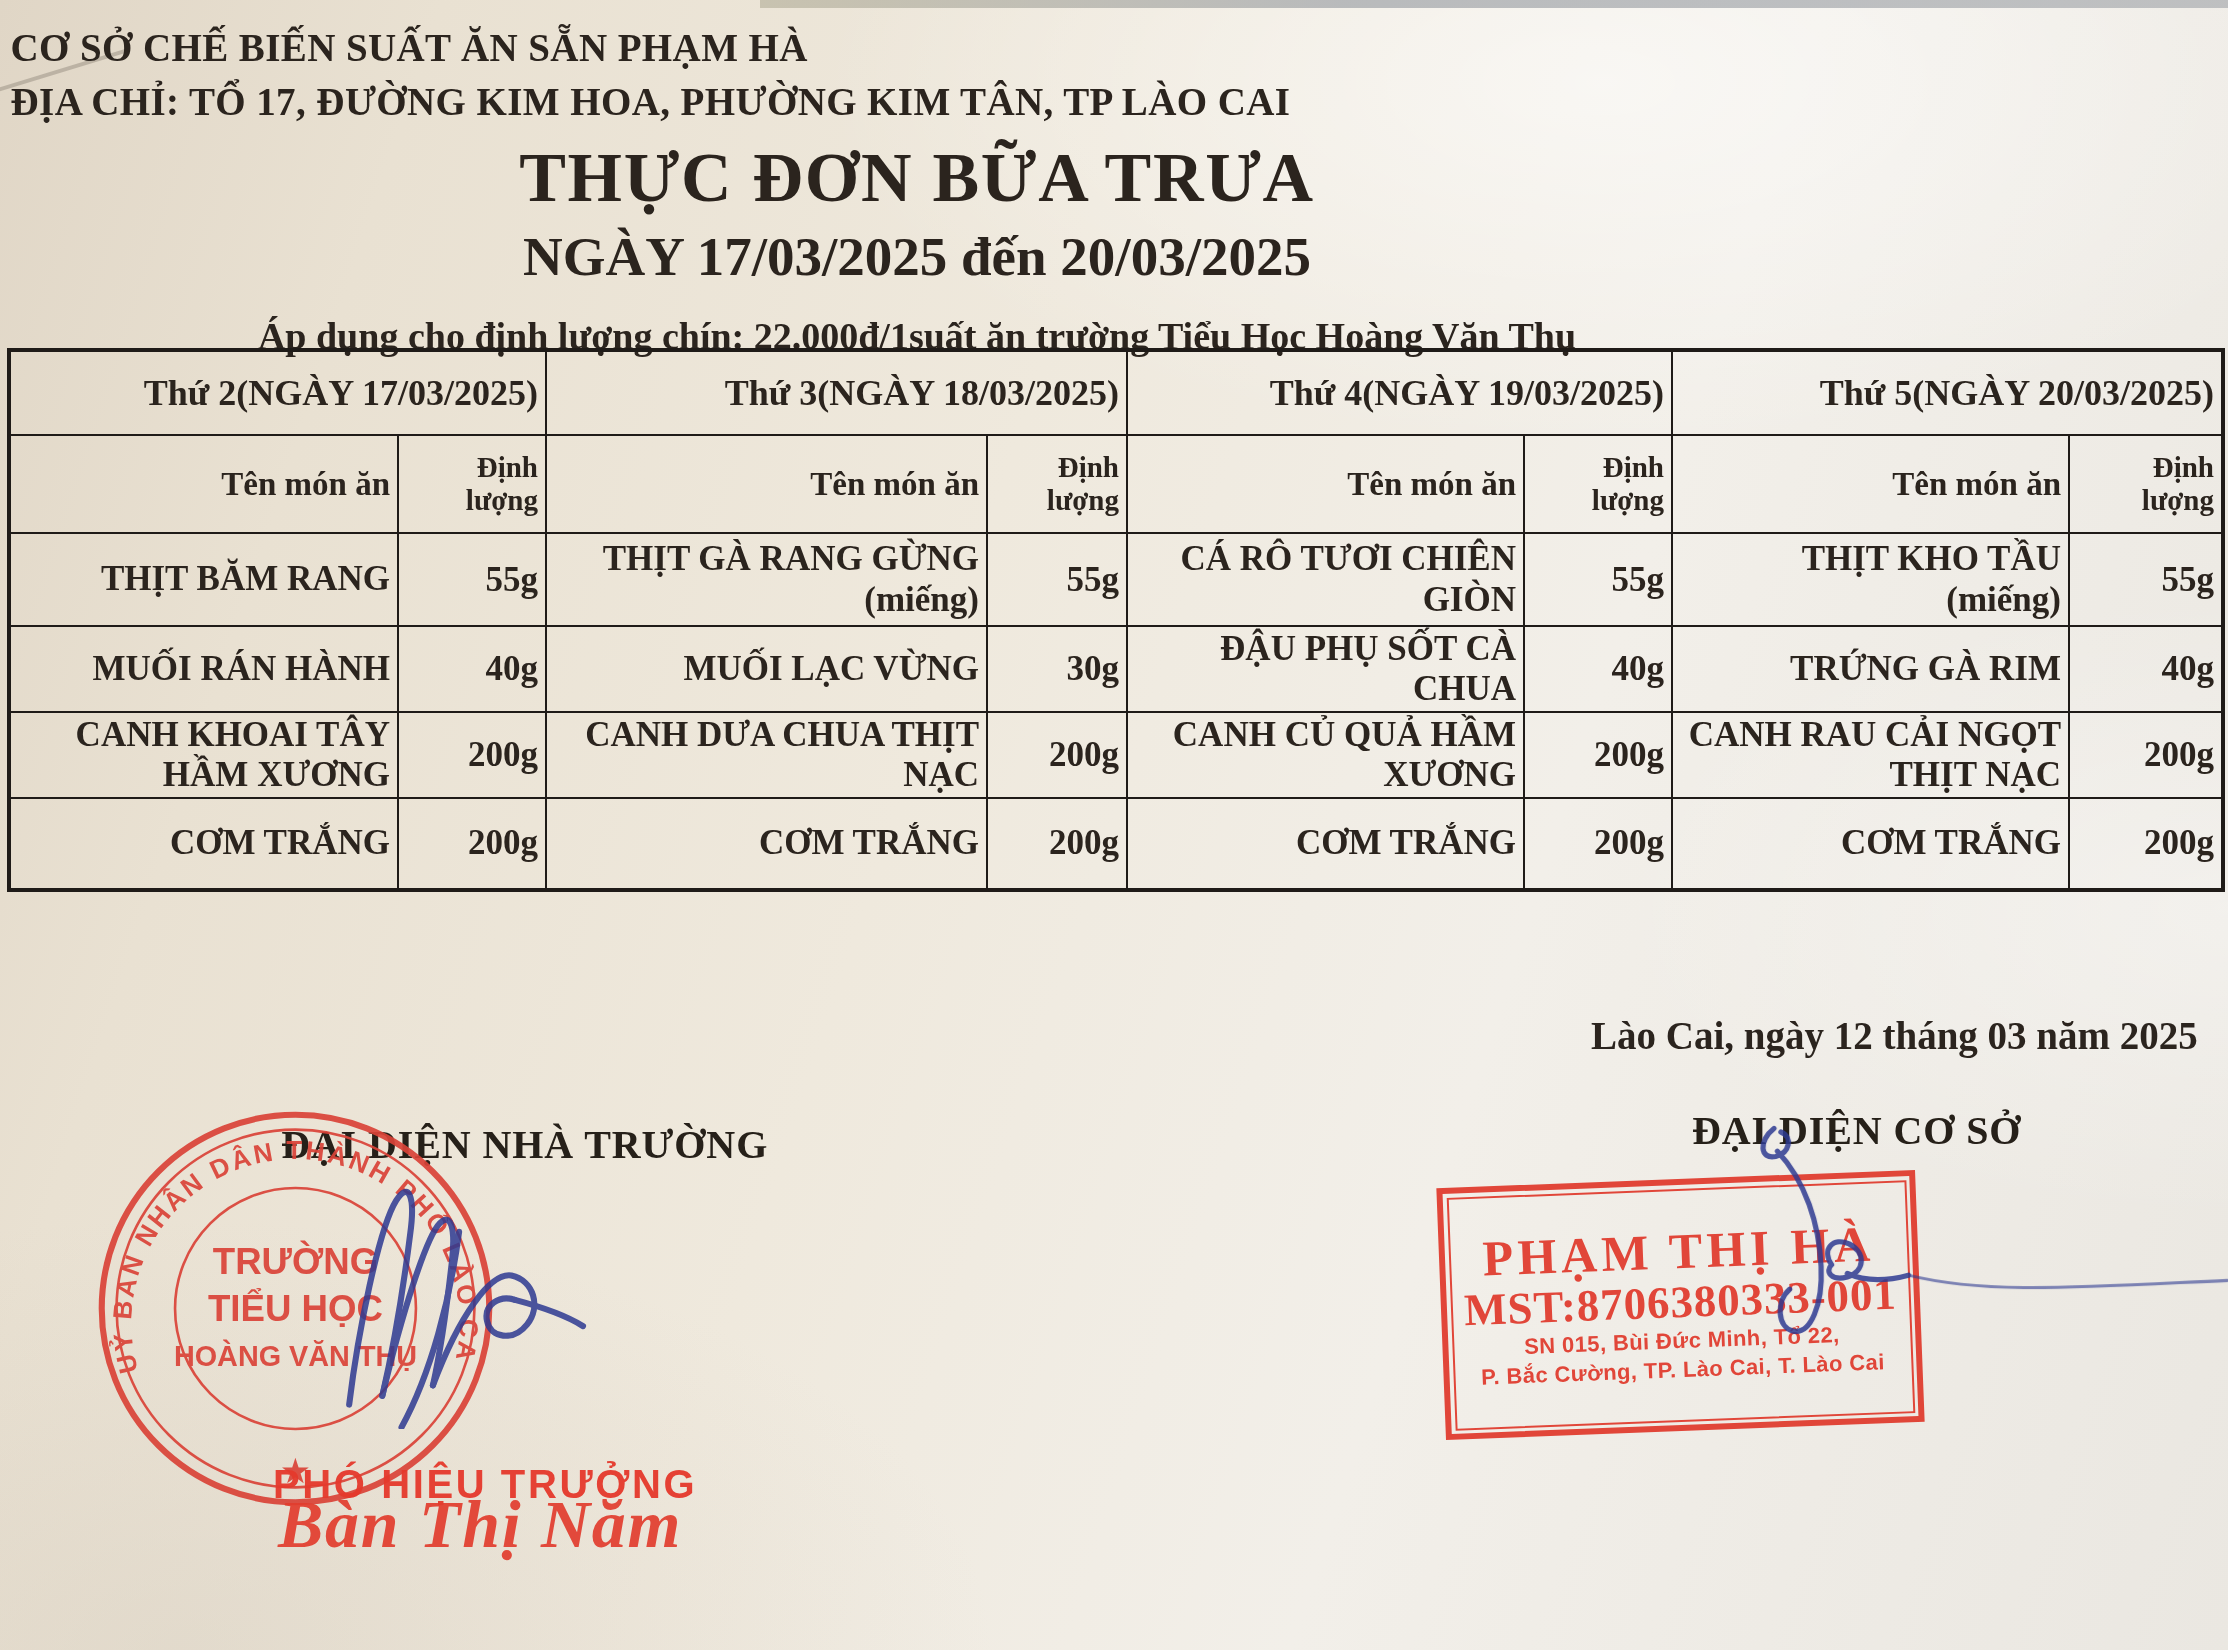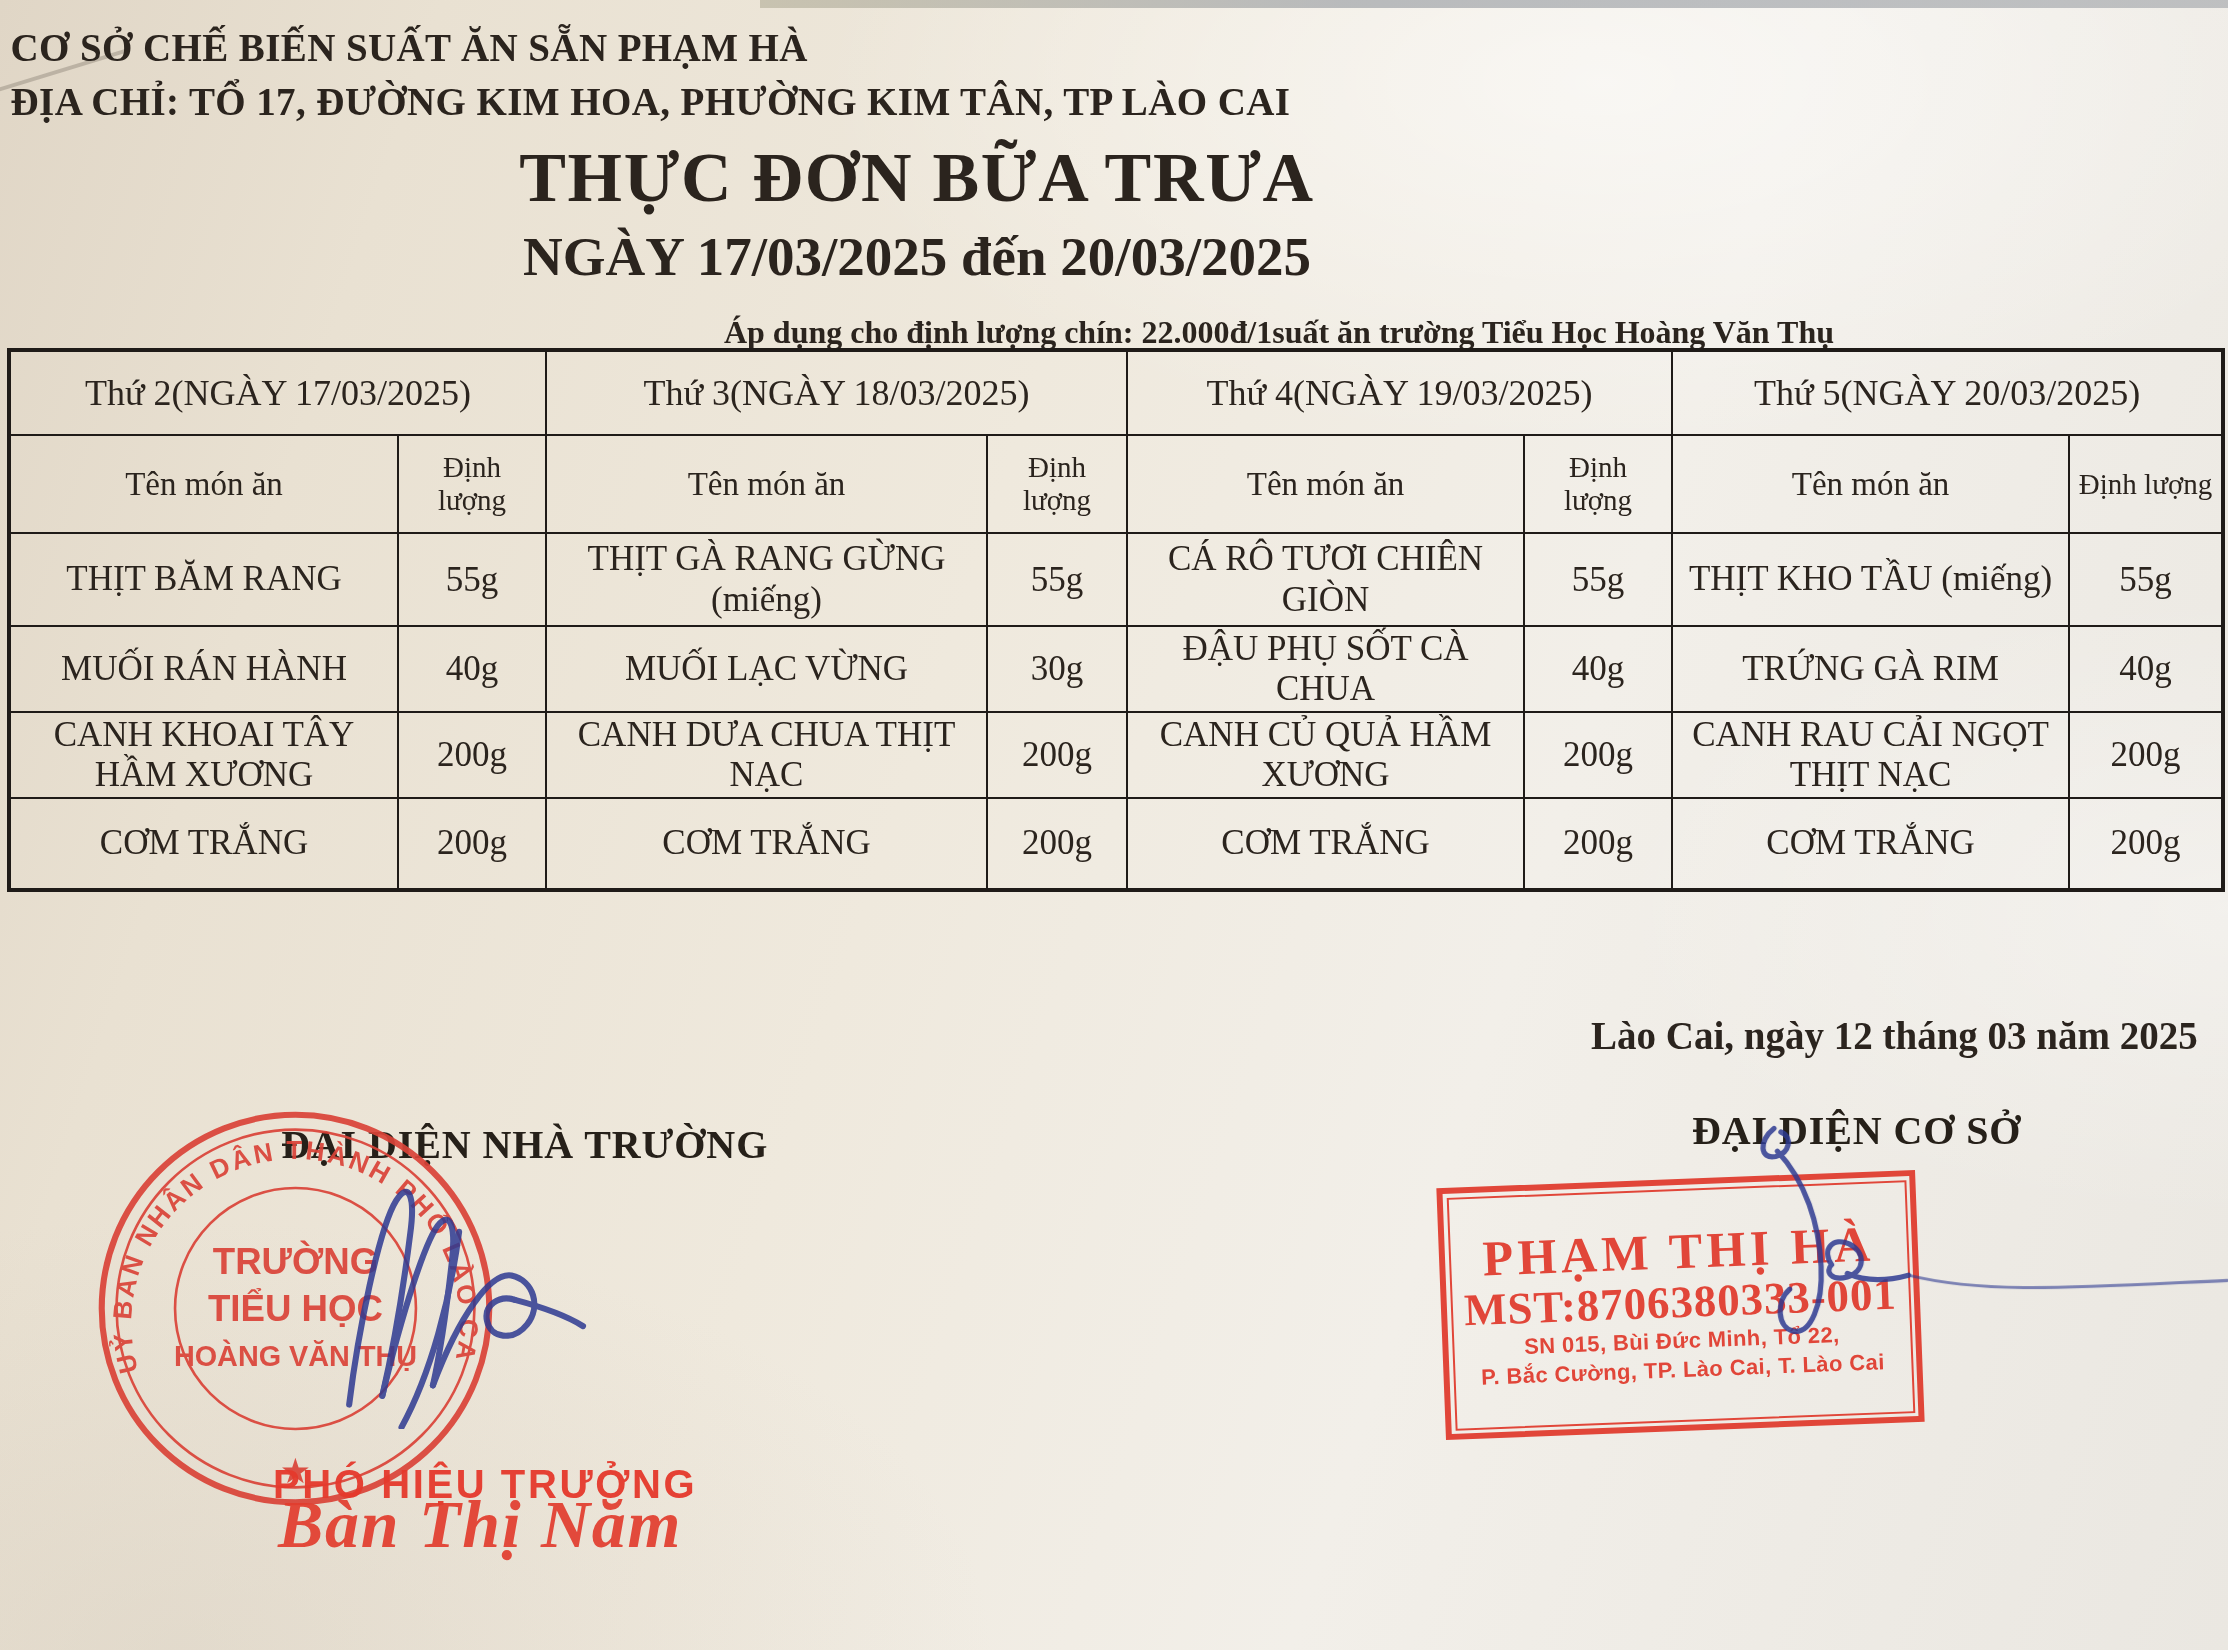--- a/index.html
+++ b/index.html
@@ -32,32 +32,32 @@
     position: absolute; left: 10.5px; top: 21px;
     font-size: 39px; font-weight: 700; line-height: 1.38;
     letter-spacing: 0.4px; white-space: nowrap;
   }
   .title-block {
     position: absolute; left: 0; top: 138px; width: 1834px;
     text-align: center;
   }
   .doc-title   { font-size: 70px; font-weight: 700; letter-spacing: 1.7px; margin: 0; }
   .doc-dates   { font-size: 55px; font-weight: 700; margin-top: 7px; }
-  .doc-note    { font-size: 32px; font-weight: 700; margin-top: 26px; text-align: right; }
+  .doc-note    { font-size: 38px; font-weight: 700; margin-top: 26px; }
 
   table.menu {
     position: absolute; left: 7px; top: 348px;
     width: 2215px;
     border-collapse: collapse; table-layout: fixed;
     border: 4.4px solid #1f1b18;
   }
   table.menu th, table.menu td {
     border: 2.6px solid #1f1b18;
-    text-align: center; vertical-align: middle;
-    font-weight: 400; padding: 1.7px 7px;
+    text-align: right; vertical-align: middle;
+    font-weight: 700; padding: 1.7px 7px;
     overflow: hidden;
   }
   tr.r-day  { height: 85px; }
   tr.r-sub  { height: 98px; }
   tr.r-d0   { height: 93px; }
   tr.r-d1   { height: 86px; }
   tr.r-d2   { height: 92px; }
   tr.r-d3   { height: 74px; }
   tr.r-d4   { height: 92px; }
   .day-h  { font-size: 36px; }

